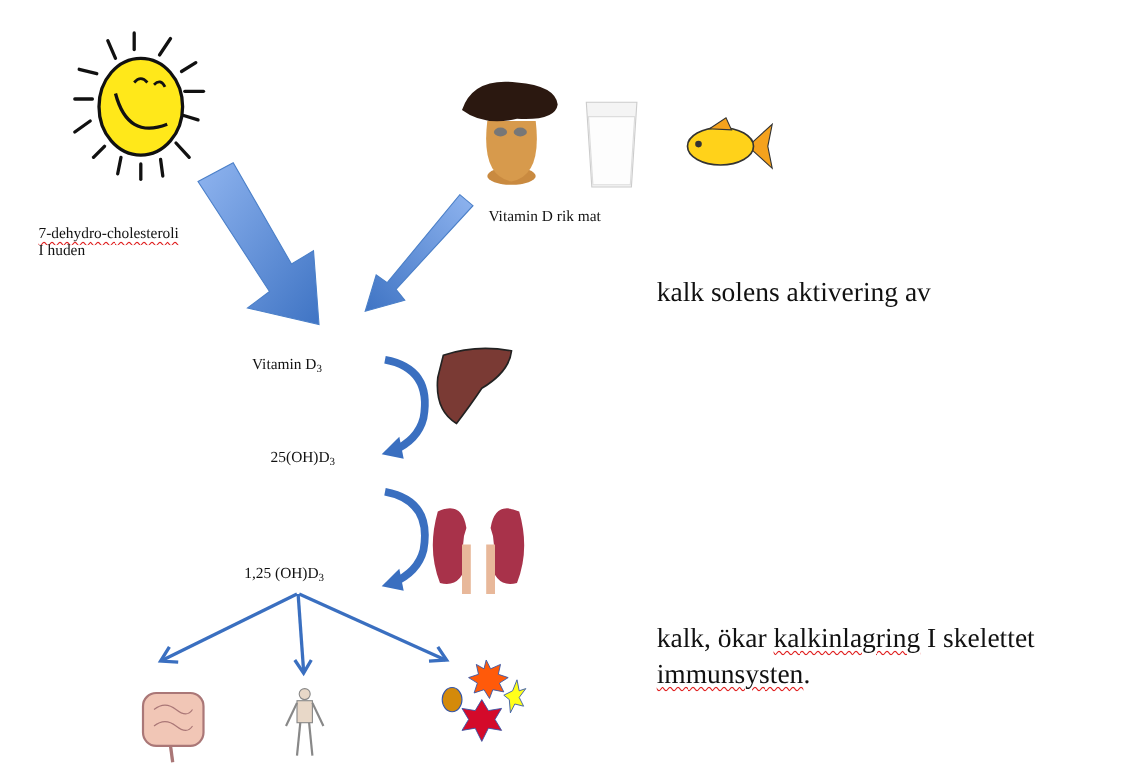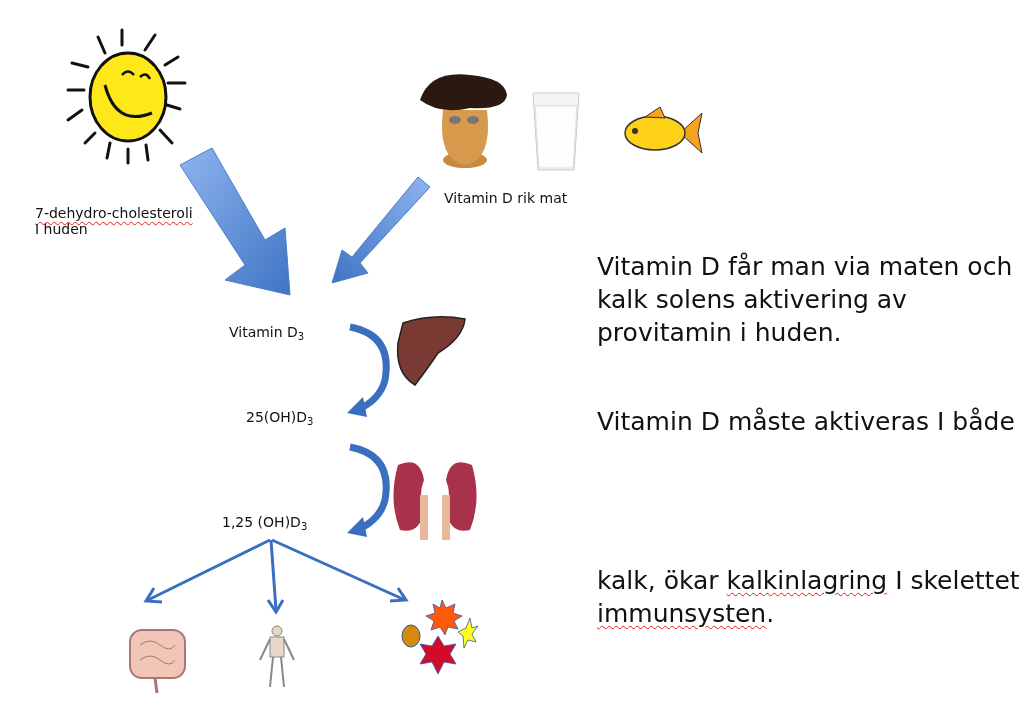--- a/index.html
+++ b/index.html
@@ -1,18 +1,18 @@
 <!DOCTYPE html>
 <html><head>
 <meta charset="utf-8">
 <style>
   html, body { margin:0; padding:0; background:#ffffff; }
   body { width:1027px; height:707px; position:relative; overflow:hidden;
          font-family:"DejaVu Sans", sans-serif; color:#111; }
-  .abs { position:absolute; }
+  .abs { position:absolute;font-family:Liberation Serif, serif; }
   .small { font-size:14px; line-height:16px; }
   .big { font-size:25px; line-height:33px; color:#111; }
   .spell { text-decoration: underline wavy #e02020; text-decoration-thickness:1px; text-underline-offset:3px; }
   sub { font-size:10px; vertical-align:-3px; }
   svg { position:absolute; overflow:visible; }
 </style>
 </head>
 <body>
 
 <svg style="left:60px;top:25px" width="150" height="150" viewBox="0 0 150 150">
@@ -136,23 +136,20 @@
     <line x1="26" y1="32" x2="29" y2="62" stroke="#888" stroke-width="2"></line>
 </svg>
 <svg style="left:400px;top:598px" width="80" height="80" viewBox="0 0 80 80">
   <polygon points="42,2 46,10 55,6 53,15 62,18 54,23 58,31 48,29 45,37 40,29 31,32 34,23 26,18 35,15 33,6 40,10" fill="#ff5a0a" stroke="#3355aa" stroke-width="0.8"></polygon>
   <polygon points="70,20 72,30 78,28 72,36 76,44 68,42 64,50 63,38 58,34 66,30" fill="#ffff1a" stroke="#3355aa" stroke-width="0.8"></polygon>
   <ellipse cx="11" cy="38" rx="9" ry="11" fill="#d48a0a" stroke="#3355aa"></ellipse>
   <polygon points="38,38 44,48 56,46 50,56 56,66 44,64 38,76 32,64 20,66 26,56 20,46 32,48" fill="#d40a2a" stroke="#3355aa" stroke-width="0.8"></polygon>
 </svg>
 
 <div class="abs big" style="left:597px;top:250px">
-  <div>Vitamin D får man via maten och</div>
   <div>kalk solens aktivering av</div>
-  <div>provitamin i huden.</div>
 </div>
 <div class="abs big" style="left:597px;top:405px">
-  <div>Vitamin D måste aktiveras I både</div>
 </div>
 <div class="abs big" style="left:597px;top:564px">
   <div><span>kalk, ökar </span><span class="spell">kalkinlagring</span><span> I skelettet</span></div>
   <div><span class="spell">immunsysten</span><span>.</span></div>
 </div>
 
 </body></html>

